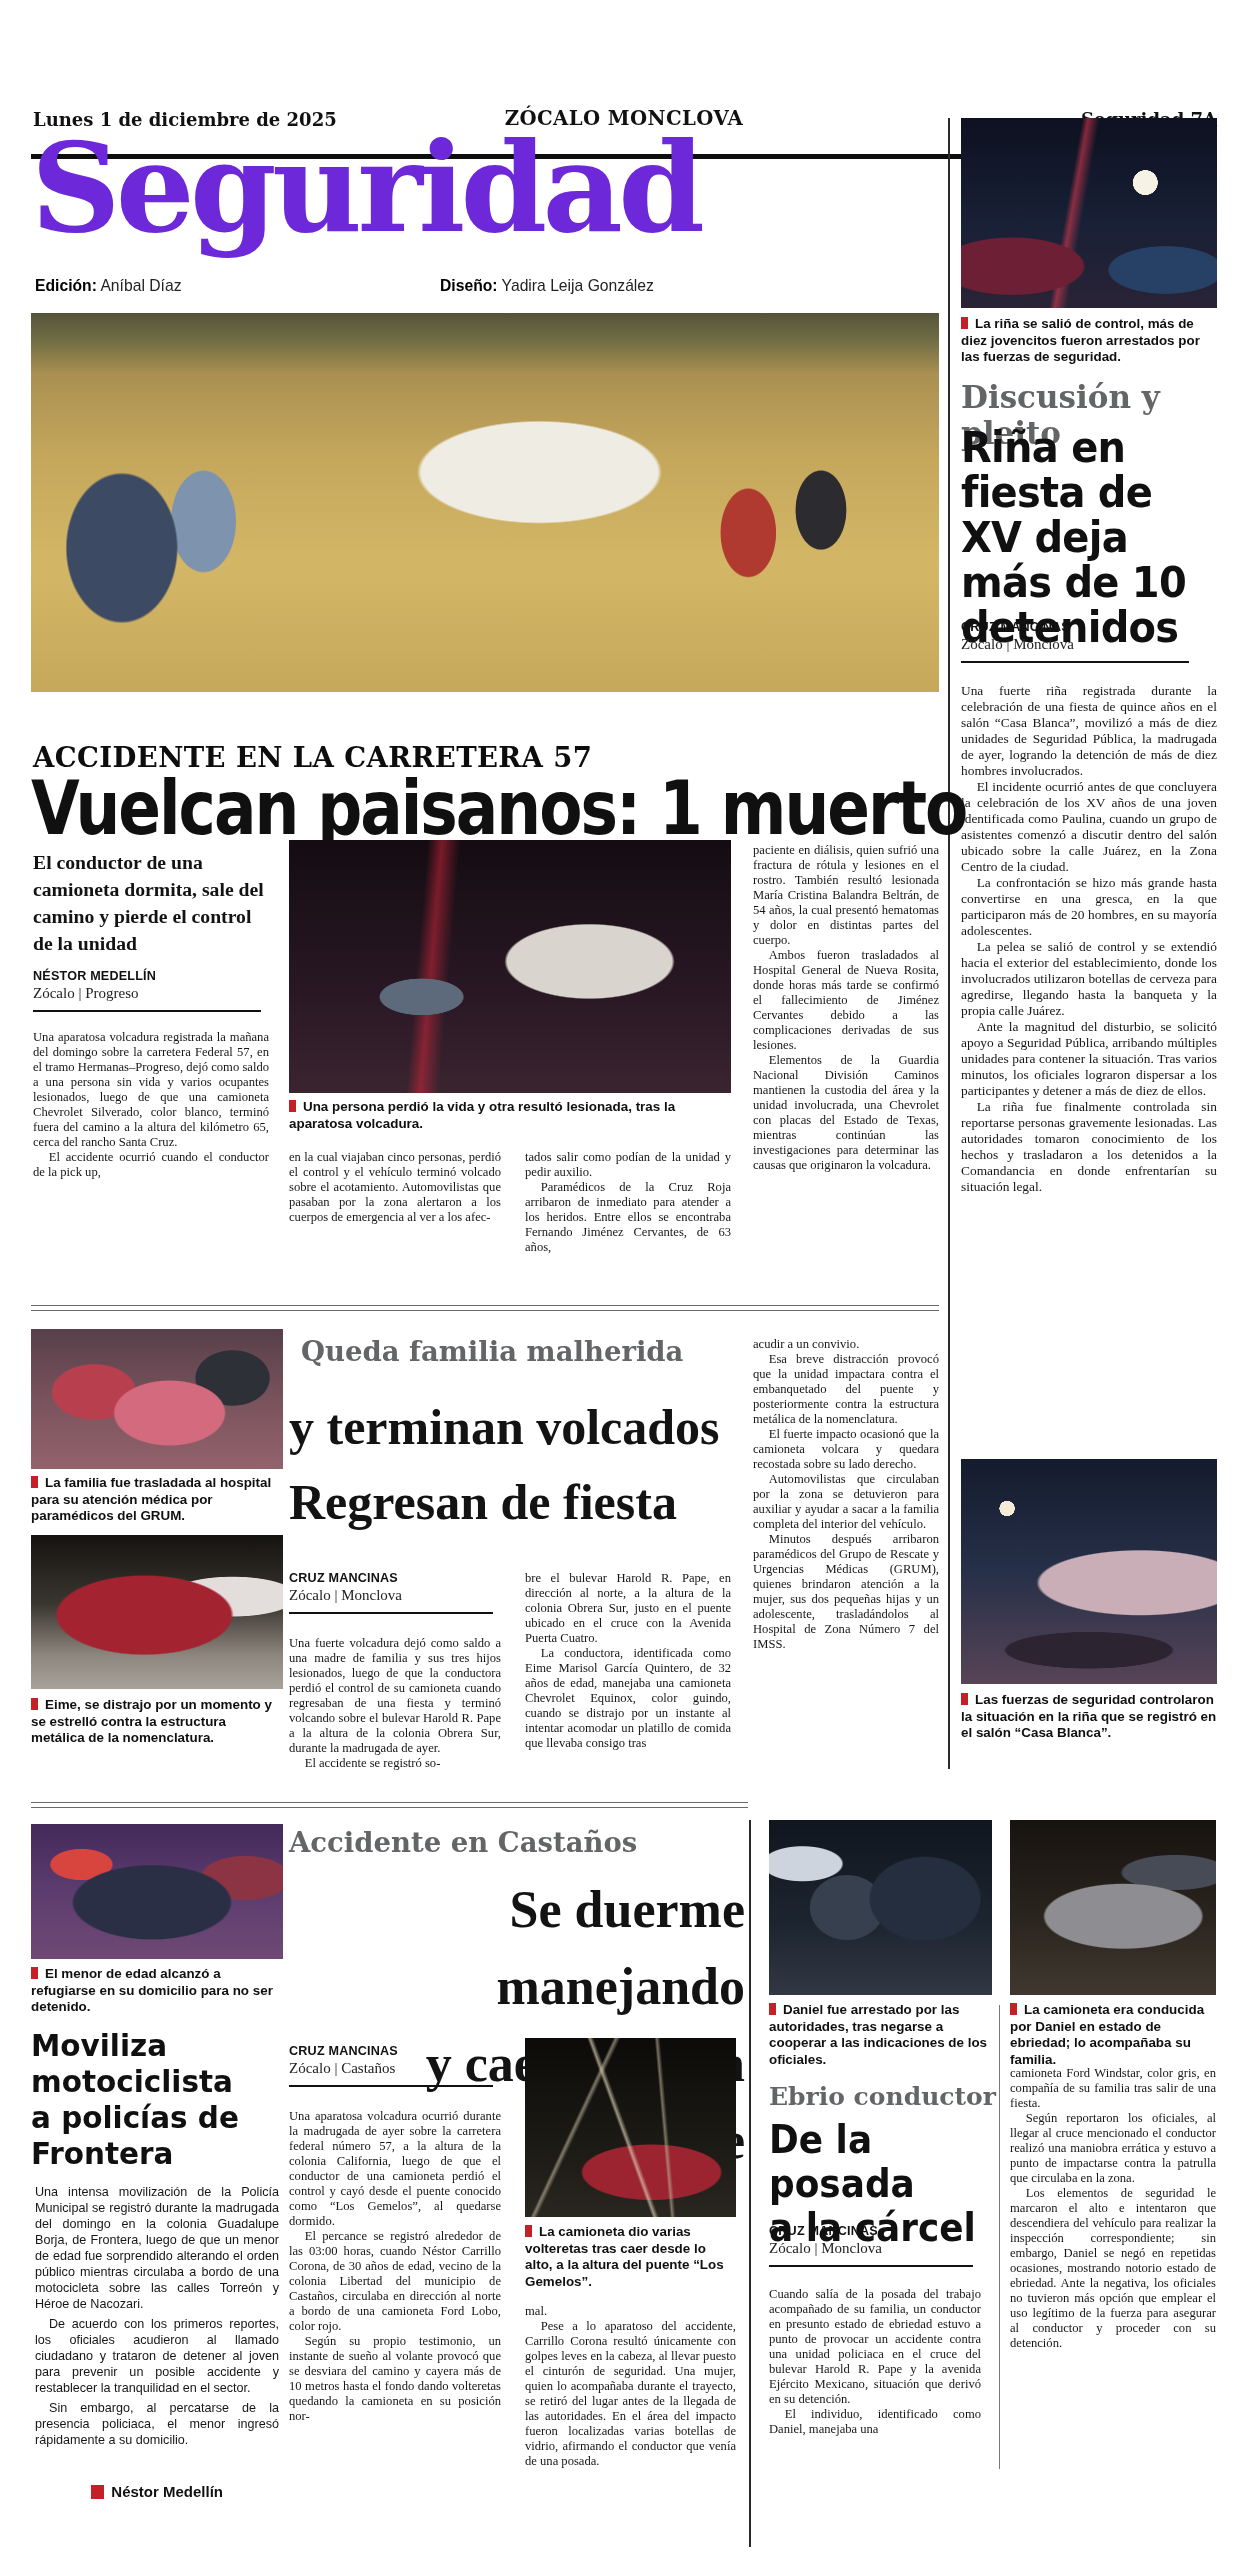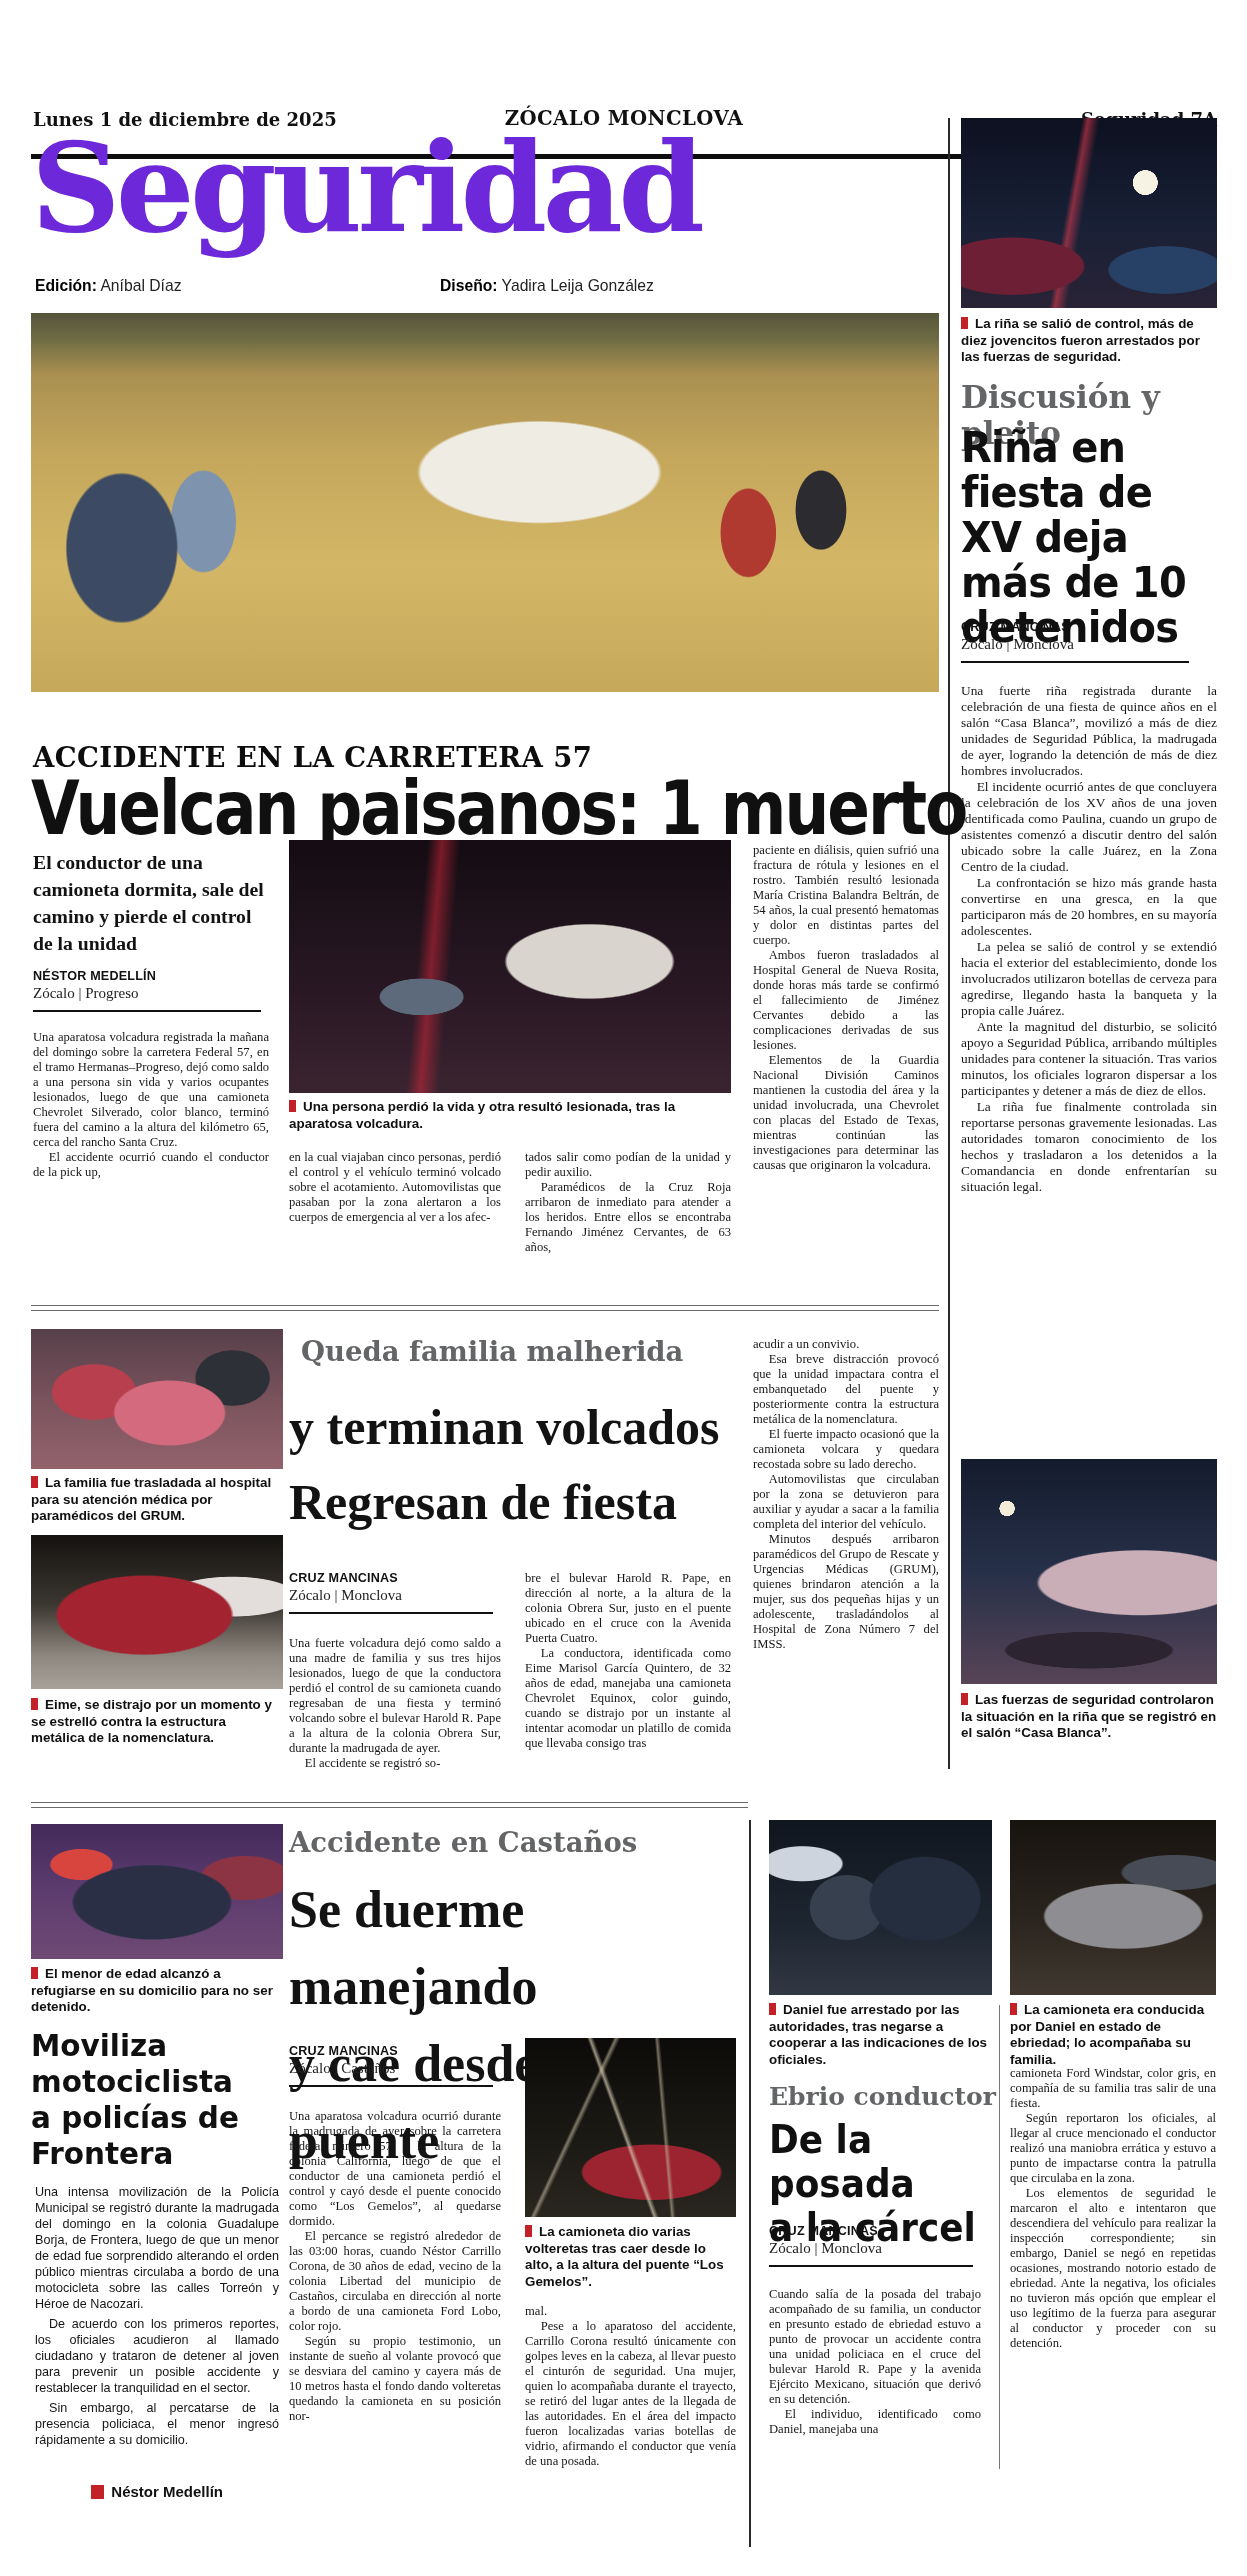--- a/index.html
+++ b/index.html
@@ -231,21 +231,21 @@
   <div class="abs body-sans" style="left:31px;top:2180px;width:252px;height:307px;">
       <p>Una intensa movilización de la Policía Municipal se registró durante la madrugada del domingo en la colonia Guadalupe Borja, de Frontera, luego de que un menor de edad fue sorprendido alterando el orden público mientras circulaba a bordo de una motocicleta sobre las calles Torreón y Héroe de Nacozari.</p>
       <p>De acuerdo con los primeros reportes, los oficiales acudieron al llamado ciudadano y trataron de detener al joven para prevenir un posible accidente y restablecer la tranquilidad en el sector.</p>
       <p>Sin embargo, al percatarse de la presencia policiaca, el menor ingresó rápidamente a su domicilio.</p>
     </div>
   <div class="abs signoff" style="left:31px;top:2483px;width:252px;">
     <span class="sq"></span><span>Néstor Medellín</span>
   </div>
 
   <div class="abs kicker-gray" style="left:289px;top:1826px;font-size:27.5px;">Accidente en Castaños</div>
-  <div class="abs hl-serif" style="left:289px;top:1871px;width:456px;font-size:52px;line-height:77px;">
+  <div class="abs hl-serif" style="left:289px;top:1871px;width:456px;font-size:52px;line-height:77px;text-align:right;">
     <div>Se duerme manejando</div>
     <div>y cae desde un puente</div>
   </div>
   <div class="abs" style="left:289px;top:2044px;width:212px;">
     <div class="byline">CRUZ MANCINAS</div>
     <div class="credit">Zócalo | Castaños</div>
     <div class="byrule" style="width:204px;"></div>
   </div>
   <div class="abs body" style="left:289px;top:2109px;width:212px;height:448px;">
       <p>Una aparatosa volcadura ocurrió durante la madrugada de ayer sobre la carretera federal número 57, a la altura de la colonia California, luego de que el conductor de una camioneta perdió el control y cayó desde el puente conocido como “Los Gemelos”, al quedarse dormido.</p>

